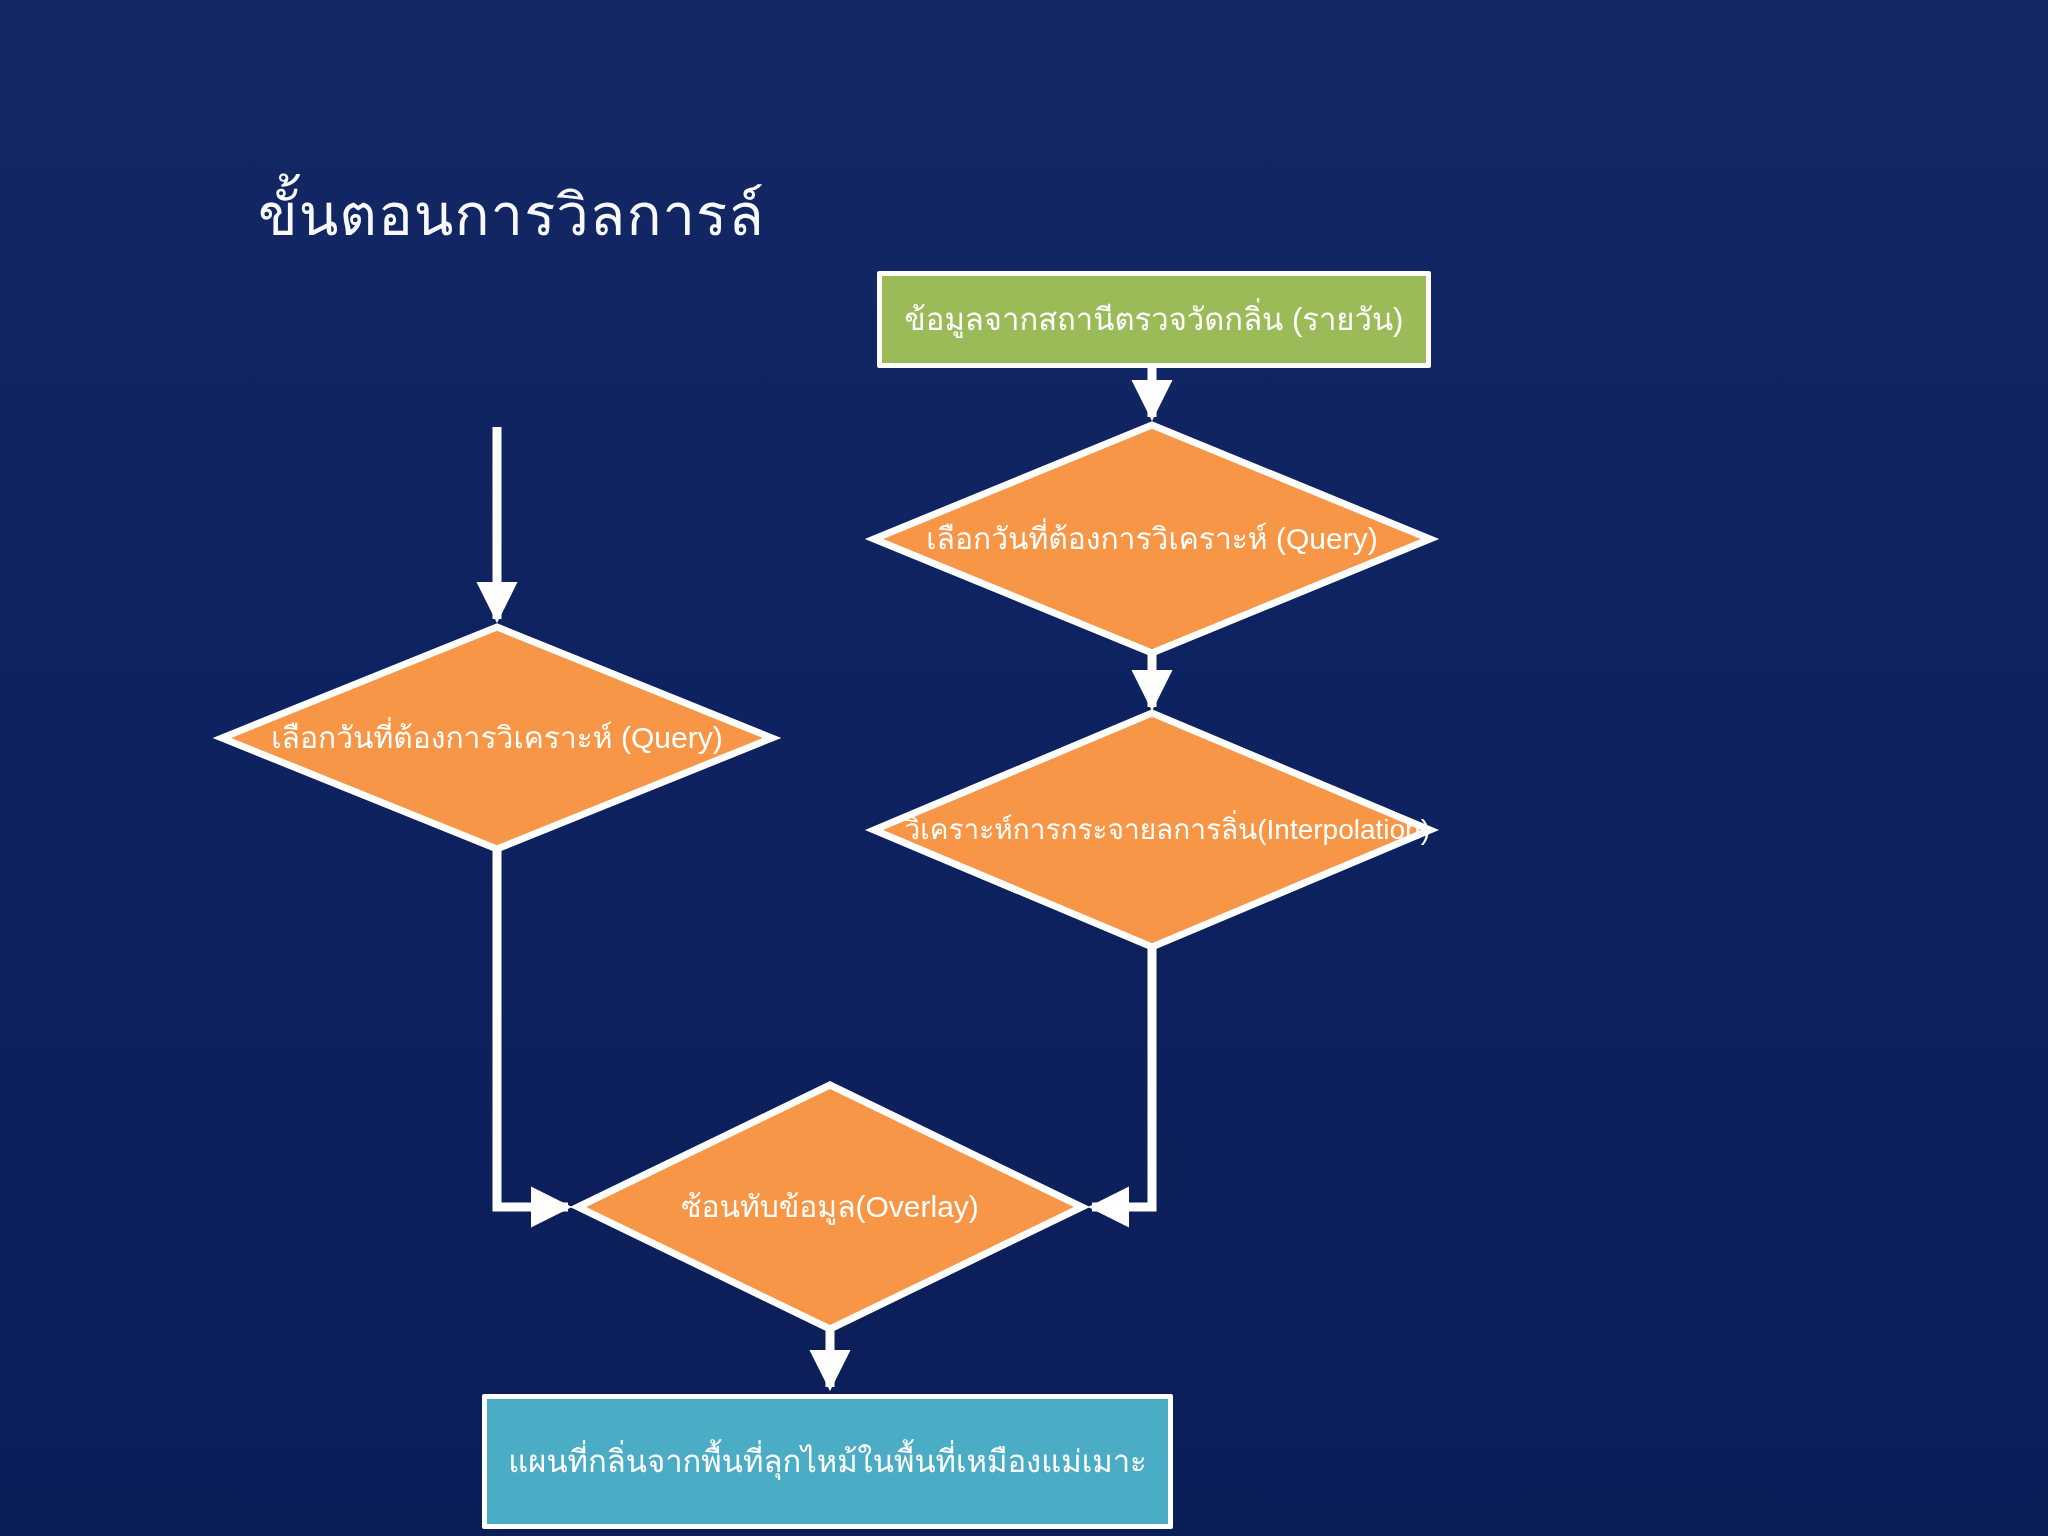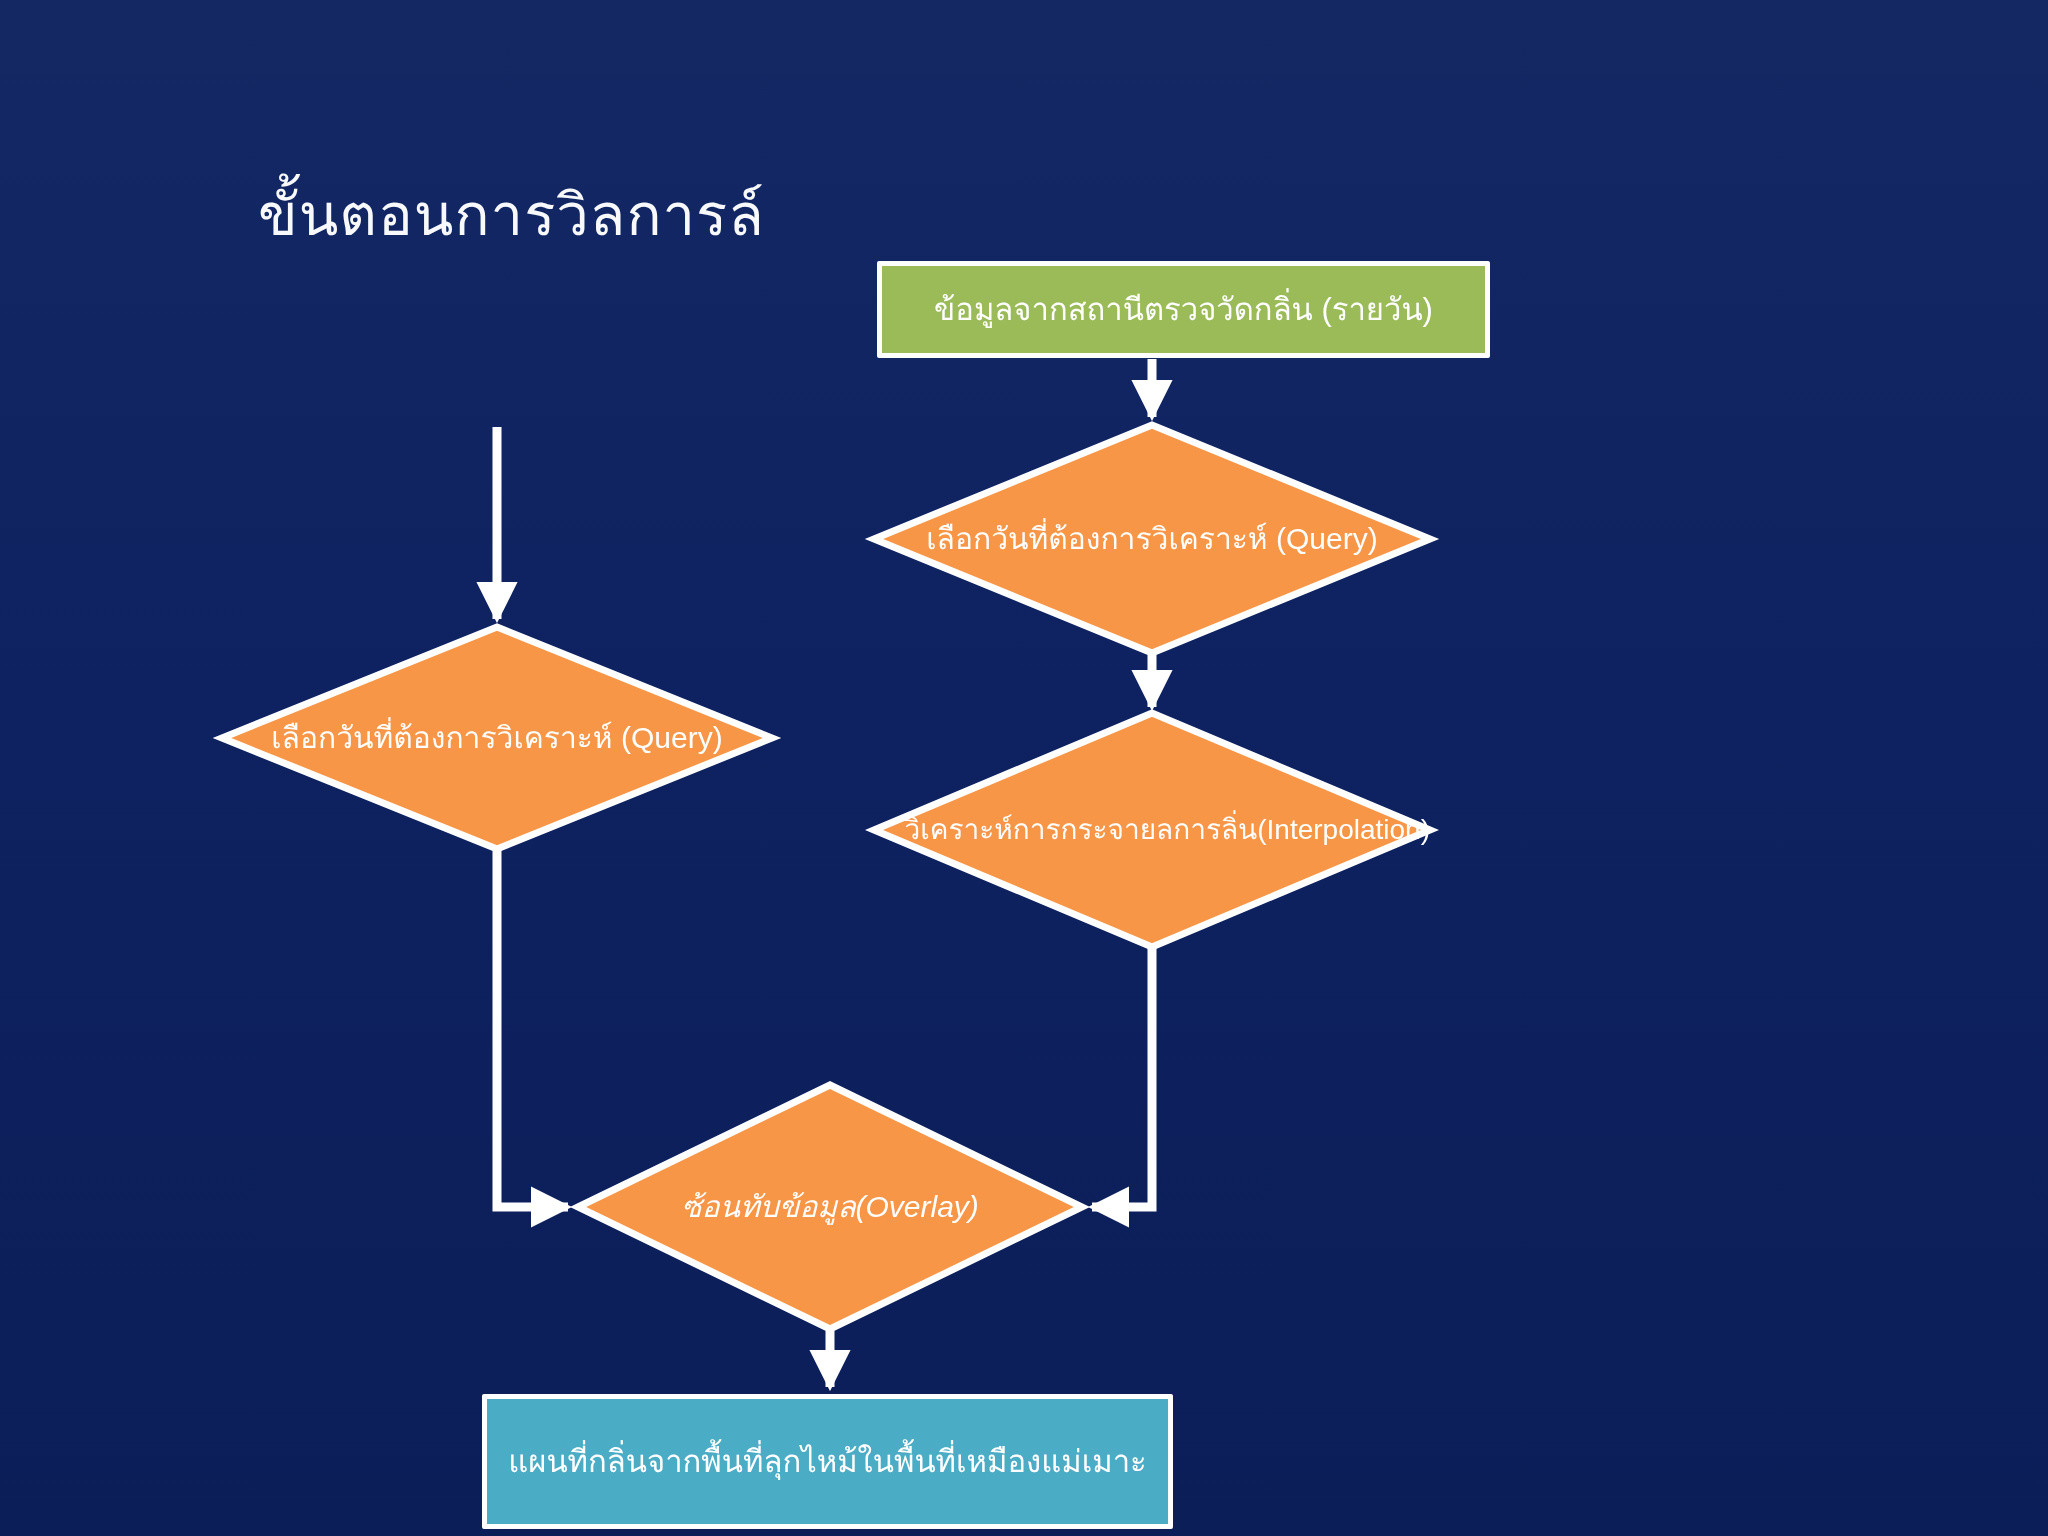--- a/index.html
+++ b/index.html
@@ -61,41 +61,41 @@
       <polygon points="222,738 497,627 772,738 497,849" fill="#f79646"></polygon>
       <polygon points="874,539 1152,425 1430,539 1152,653" fill="#f79646"></polygon>
       <polygon points="874,830 1152,713 1430,830 1152,947" fill="#f79646"></polygon>
       <polygon points="578,1207 830,1085 1082,1207 830,1329" fill="#f79646"></polygon>
     </g>
   </svg>
 
   <div class="title">ขั้นตอนการวิลการล์</div>
 
 
-  <div class="node-rect rect-green" style="left:877px;top:261px;width:613px;height:97px;">
+  <div class="node-rect rect-green" style="left:877px;top:271px;width:554px;height:97px;">
     <span>ข้อมูลจากสถานีตรวจวัดกลิ่น (รายวัน)</span>
   </div>
 
   <div class="diamond-label" style="left:222px;top:627px;width:550px;height:222px;">
     <span>เลือกวันที่ต้องการ</span>
     <span>วิเคราะห์ (Query)</span>
   </div>
 
   <div class="diamond-label" style="left:874px;top:425px;width:556px;height:228px;">
     <span>เลือกวันที่ต้องการ</span>
     <span>วิเคราะห์ (Query)</span>
   </div>
 
   <div class="diamond-label" style="left:874px;top:713px;width:556px;height:234px;font-size:28px;line-height:1.78;justify-content:flex-end;">
     <span>วิเคราะห์การกระจาย</span>
     <span>ลการลิ่น</span>
     <span>(Interpolation)</span>
   </div>
 
-  <div class="diamond-label" style="left:578px;top:1085px;width:504px;height:244px;font-style:italic;">
+  <div class="diamond-label" style="left:578px;top:1085px;width:504px;height:244px;">
     <span>ซ้อนทับข้อมูล</span>
     <span>(Overlay)</span>
   </div>
 
   <div class="node-rect rect-blue" style="left:482px;top:1394px;width:691px;height:135px;">
     <span>แผนที่กลิ่นจากพื้นที่ลุกไหม้ในพื้นที่เหมืองแม่เมาะ</span>
   </div>
 
 </div>
 

